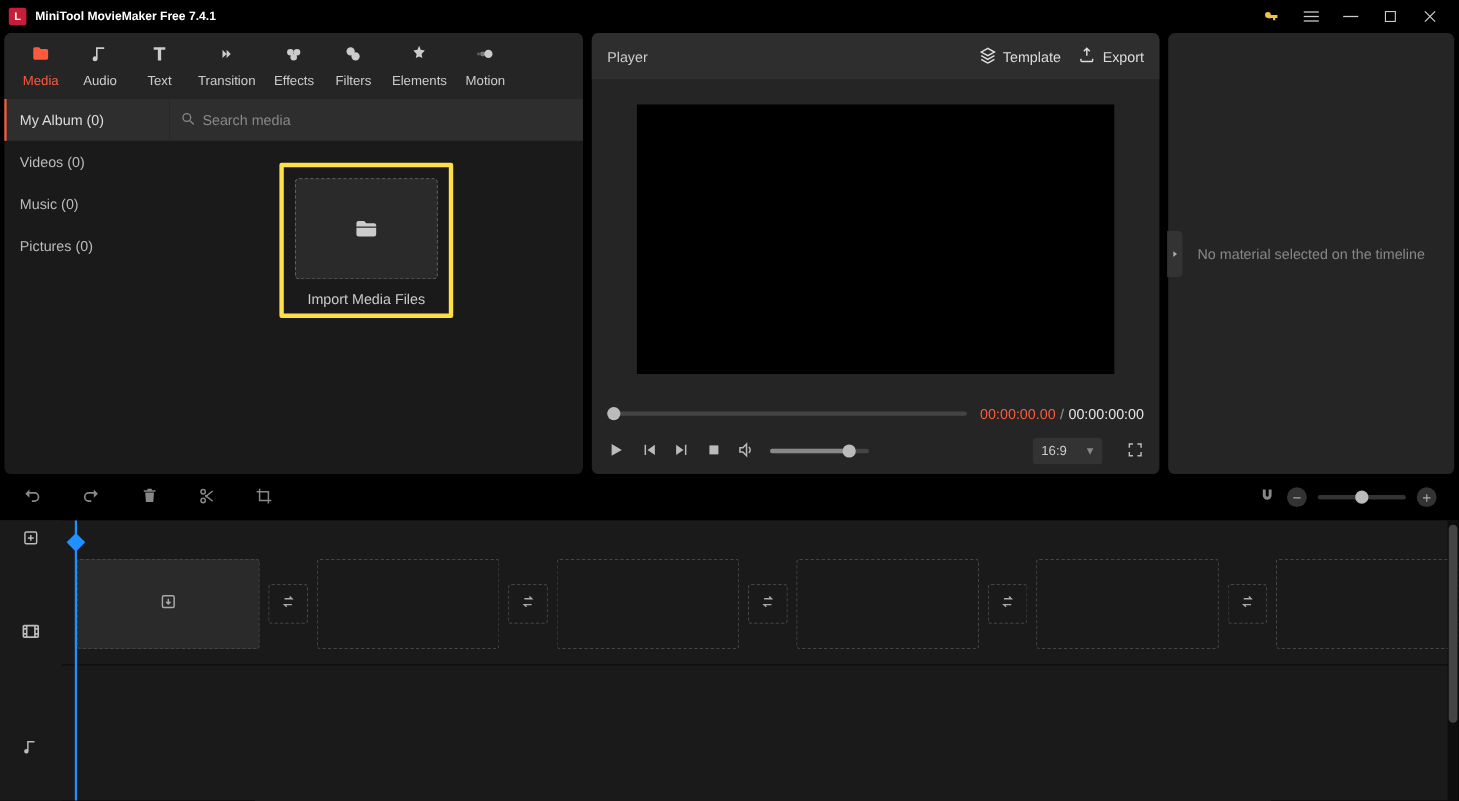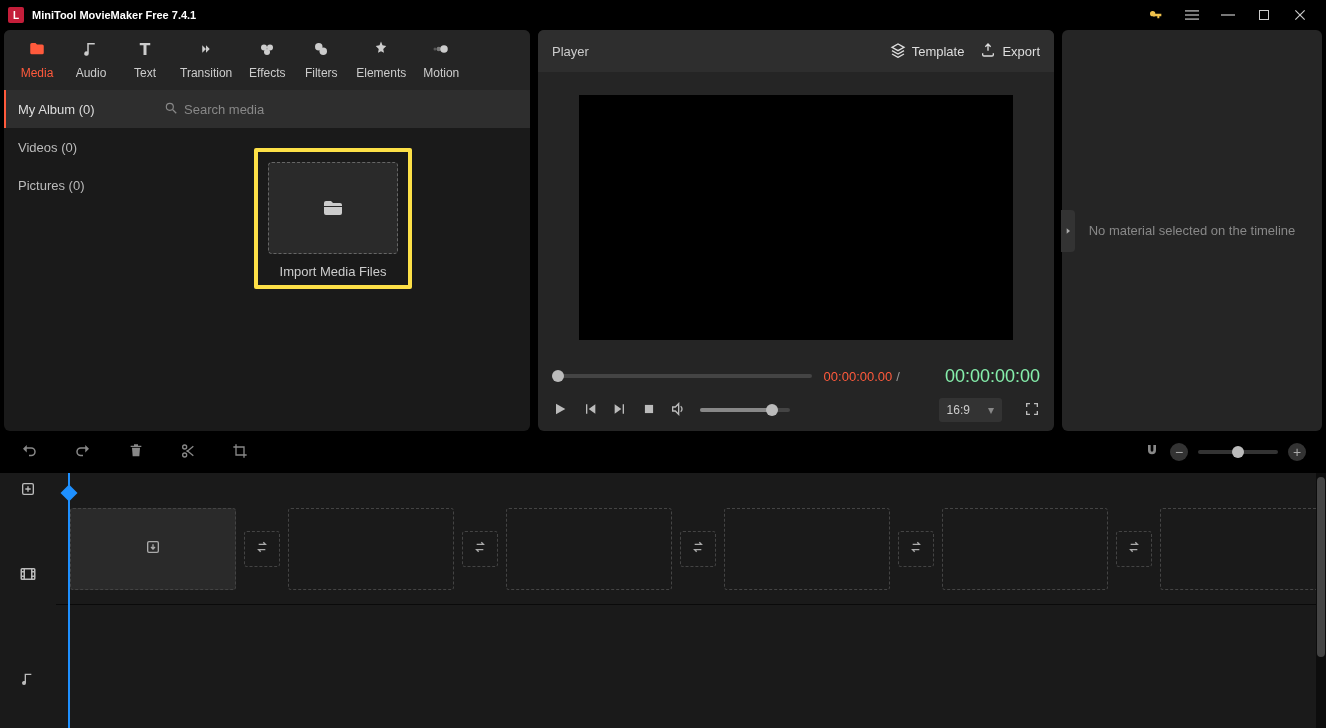--- a/index.html
+++ b/index.html
@@ -46,21 +46,21 @@
 .player-header .spacer { flex: 1; }
 .player-header .pbtn { display: flex; align-items: center; color: #ddd; cursor: pointer; font-size: 13px; margin-left: 16px; }
 .player-header .pbtn .picon { margin-right: 6px; }
 .preview-area { flex: 1; display: flex; align-items: center; justify-content: center; padding: 10px; }
 .preview-canvas { width: 434px; height: 245px; background: #000; }
 .progress-row { display: flex; align-items: center; padding: 0 14px; height: 26px; }
 .progress-track { flex: 1; height: 4px; background: #444; border-radius: 2px; position: relative; }
 .progress-handle { position: absolute; left: 0; top: -4px; width: 12px; height: 12px; background: #bbb; border-radius: 50%; }
 .time-current { color: #ff5a3c; margin-left: 12px; font-size: 13px; }
 .time-divider { color: #999; margin: 0 4px; }
-.time-total { color: #86efac; font-size: 18px; margin-left: 41px; }
+.time-total { color: #e5e5e5; font-size: 13px; }
 .player-controls { height: 42px; display: flex; align-items: center; padding: 0 14px; gap: 14px; }
 .pc-btn { color: #bbb; cursor: pointer; }
 .volume-track { width: 90px; height: 4px; background: #444; border-radius: 2px; position: relative; }
 .volume-fill { position: absolute; left: 0; top: 0; height: 4px; width: 80%; background: #888; border-radius: 2px; }
 .volume-handle { position: absolute; left: 80%; top: -4px; width: 12px; height: 12px; background: #bbb; border-radius: 50%; margin-left: -6px; }
 .aspect-select { margin-left: auto; background: #333; color: #ccc; height: 24px; display: flex; align-items: center; padding: 0 8px; border-radius: 3px; font-size: 12px; cursor: pointer; }
 .aspect-select .chev { margin-left: 18px; color: #888; }
 .fullscreen-btn { color: #bbb; margin-left: 8px; cursor: pointer; }
 
 .right-panel { flex: 1; background: #252525; border-radius: 6px; display: flex; align-items: center; justify-content: center; position: relative; }
@@ -193,20 +193,23 @@
 
     <div class="left-body">
       <div class="sidebar">
         <div class="sidebar-item active">
             <span>My Album (0)</span>
           </div>
         <div class="sidebar-item">
             <span>Videos (0)</span>
           </div>
         <div class="sidebar-item">
+            <span>Music (0)</span>
+          </div>
+        <div class="sidebar-item">
             <span>Pictures (0)</span>
           </div>
       </div>
 
       <div class="media-main">
         <div class="media-toolbar">
           <span class="search-icon">
             <svg width="14" height="14" viewBox="0 0 24 24" fill="none" stroke="#888" stroke-width="2">
                 <circle cx="10" cy="10" r="6"></circle>
                 <line x1="15" y1="15" x2="21" y2="21"></line>

